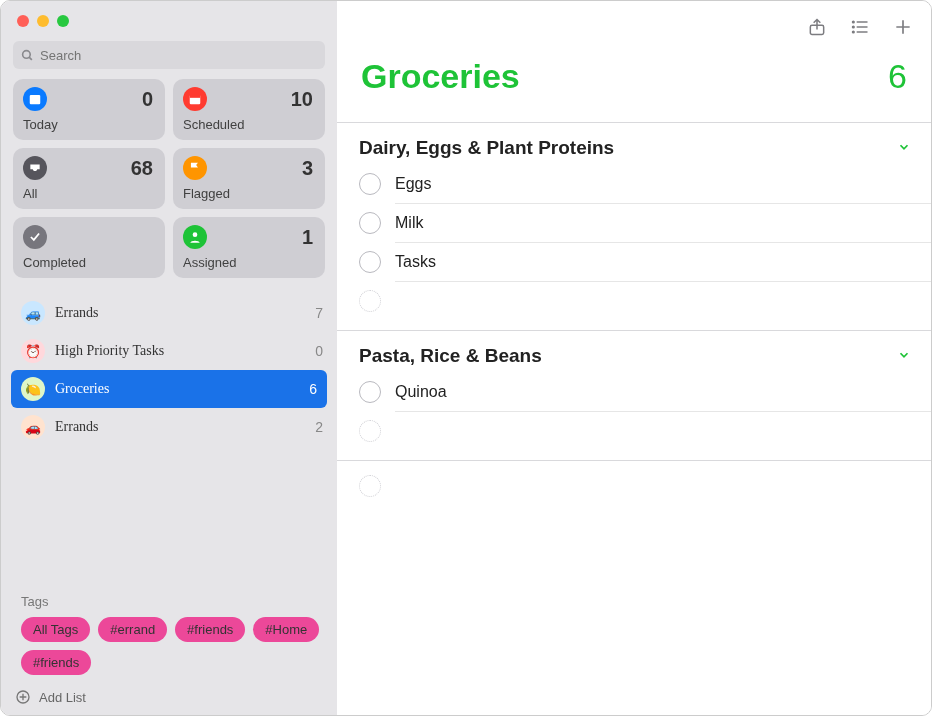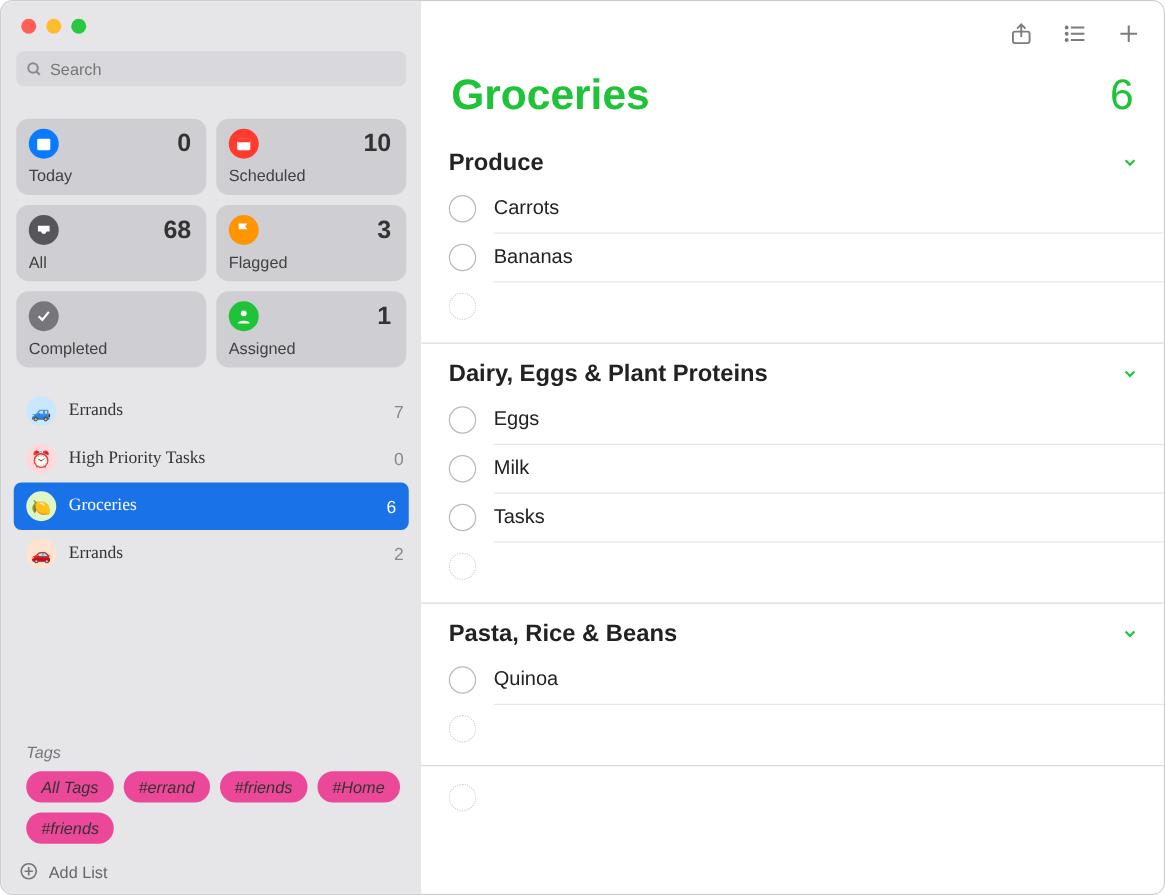--- a/index.html
+++ b/index.html
@@ -4,41 +4,41 @@
 <style>
 * { margin: 0; padding: 0; box-sizing: border-box; font-family: -apple-system, BlinkMacSystemFont, "Helvetica Neue", Arial, sans-serif; }
 html, body { width: 932px; height: 716px; overflow: hidden; }
 .window { width: 932px; height: 716px; display: flex; background: #fff; border: 1px solid #ccc; border-radius: 10px; overflow: hidden; }
 .sidebar { width: 336px; background: #e6e5e8; display: flex; flex-direction: column; padding: 0; }
 .titlebar { display: flex; align-items: center; gap: 8px; padding: 14px 16px 10px 16px; }
 .dot { width: 12px; height: 12px; border-radius: 50%; }
 .dot.red { background: #ff5f57; }
 .dot.yellow { background: #febc2e; }
 .dot.green { background: #28c840; }
-.search-wrap { padding: 4px 12px 26px 12px; }
+.search-wrap { padding: 4px 12px 10px 12px; }
 .search { width: 100%; height: 28px; border-radius: 6px; background: #d9d8dc; border: none; display: flex; align-items: center; padding: 0 8px; color: #888; }
 .search svg { margin-right: 6px; flex: none; }
 .search input { border: none; background: transparent; outline: none; font-size: 13px; color: #555; width: 100%; }
 
 .smart-grid { display: grid; grid-template-columns: 1fr 1fr; gap: 8px; padding: 0 12px 10px 12px; }
 .card { background: #cfced3; border-radius: 10px; padding: 8px 12px 8px 10px; display: flex; flex-direction: column; gap: 6px; cursor: pointer; }
 .card-top { display: flex; justify-content: space-between; align-items: center; }
 .card-icon { width: 24px; height: 24px; border-radius: 50%; display: flex; align-items: center; justify-content: center; color: #fff; flex: none; }
 .card-count { font-size: 20px; font-weight: 700; color: #333; }
 .card-label { font-size: 13px; font-weight: 500; color: #414141; }
 
 .lists { flex: 1; overflow: auto; padding-top: 6px; }
 .list-row { display: flex; align-items: center; padding: 7px 14px 7px 20px; font-size: 14px; color: #333; cursor: pointer; }
 .list-row.active { background: #1a72e8; color: #fff; border-radius: 6px; margin: 0 10px; padding-left: 10px; padding-right: 10px; }
 .list-row.active .list-count { color: #fff; }
 .list-icon { width: 24px; height: 24px; border-radius: 50%; display: flex; align-items: center; justify-content: center; margin-right: 10px; flex: none; font-size: 13px; }
 .list-name { flex: 1; font-family: Liberation Serif, serif; }
 .list-count { color: #888; font-size: 14px; }
 
-.tags-section { padding: 8px 16px 4px 20px; font-style: italic; }
+.tags-section { padding: 8px 16px 4px 20px; }
 .tags-title { font-size: 13px; color: #777; margin-bottom: 8px; }
 .tags-wrap { display: flex; flex-wrap: wrap; gap: 8px; }
 .tag-chip { background: #ec4899; border-radius: 14px; padding: 5px 12px; font-size: 13px; color: #333; cursor: pointer; }
 
 .footer { padding: 10px 14px; display: flex; align-items: flex-end; gap: 8px; color: #666; font-size: 13px; cursor: pointer; }
 .footer svg { flex: none; }
 
 .main { flex: 1; display: flex; flex-direction: column; background: #fff; }
 .toolbar { height: 46px; display: flex; justify-content: flex-end; align-items: center; padding: 6px 18px 0 18px; gap: 22px; color: #7c7c80; }
 .toolbar svg { cursor: pointer; }
@@ -225,43 +225,20 @@
           <line x1="4" y1="12" x2="20" y2="12"></line>
         </svg>
     </div>
 
     <div class="header">
       <div class="header-title">Groceries</div>
       <div class="header-count">6</div>
     </div>
 
     <div id="sections-container">
-        <div class="section">
-          <div class="section-head">
-            <div class="section-title">Produce</div>
-            <div class="section-chevron"><svg width="14" height="14" viewBox="0 0 24 24" fill="none" stroke="#1ec337" stroke-width="3">
-                <path d="M6 9l6 6 6-6"></path>
-              </svg></div>
-          </div>
-          <div class="items">
-            <div class="item-row">
-              <div class="checkbox"></div>
-              <div class="item-text">Carrots</div>
-            </div>
-            <div class="item-sep"></div>
-            <div class="item-row">
-              <div class="checkbox"></div>
-              <div class="item-text">Bananas</div>
-            </div>
-            <div class="item-sep"></div>
-            <div class="item-row">
-              <div class="checkbox dotted"></div>
-            </div>
-          </div>
-        </div>
         <div class="big-sep"></div>
         <div class="section">
           <div class="section-head">
             <div class="section-title">Dairy, Eggs &amp; Plant Proteins</div>
             <div class="section-chevron"><svg width="14" height="14" viewBox="0 0 24 24" fill="none" stroke="#1ec337" stroke-width="3">
                 <path d="M6 9l6 6 6-6"></path>
               </svg></div>
           </div>
           <div class="items">
             <div class="item-row">

